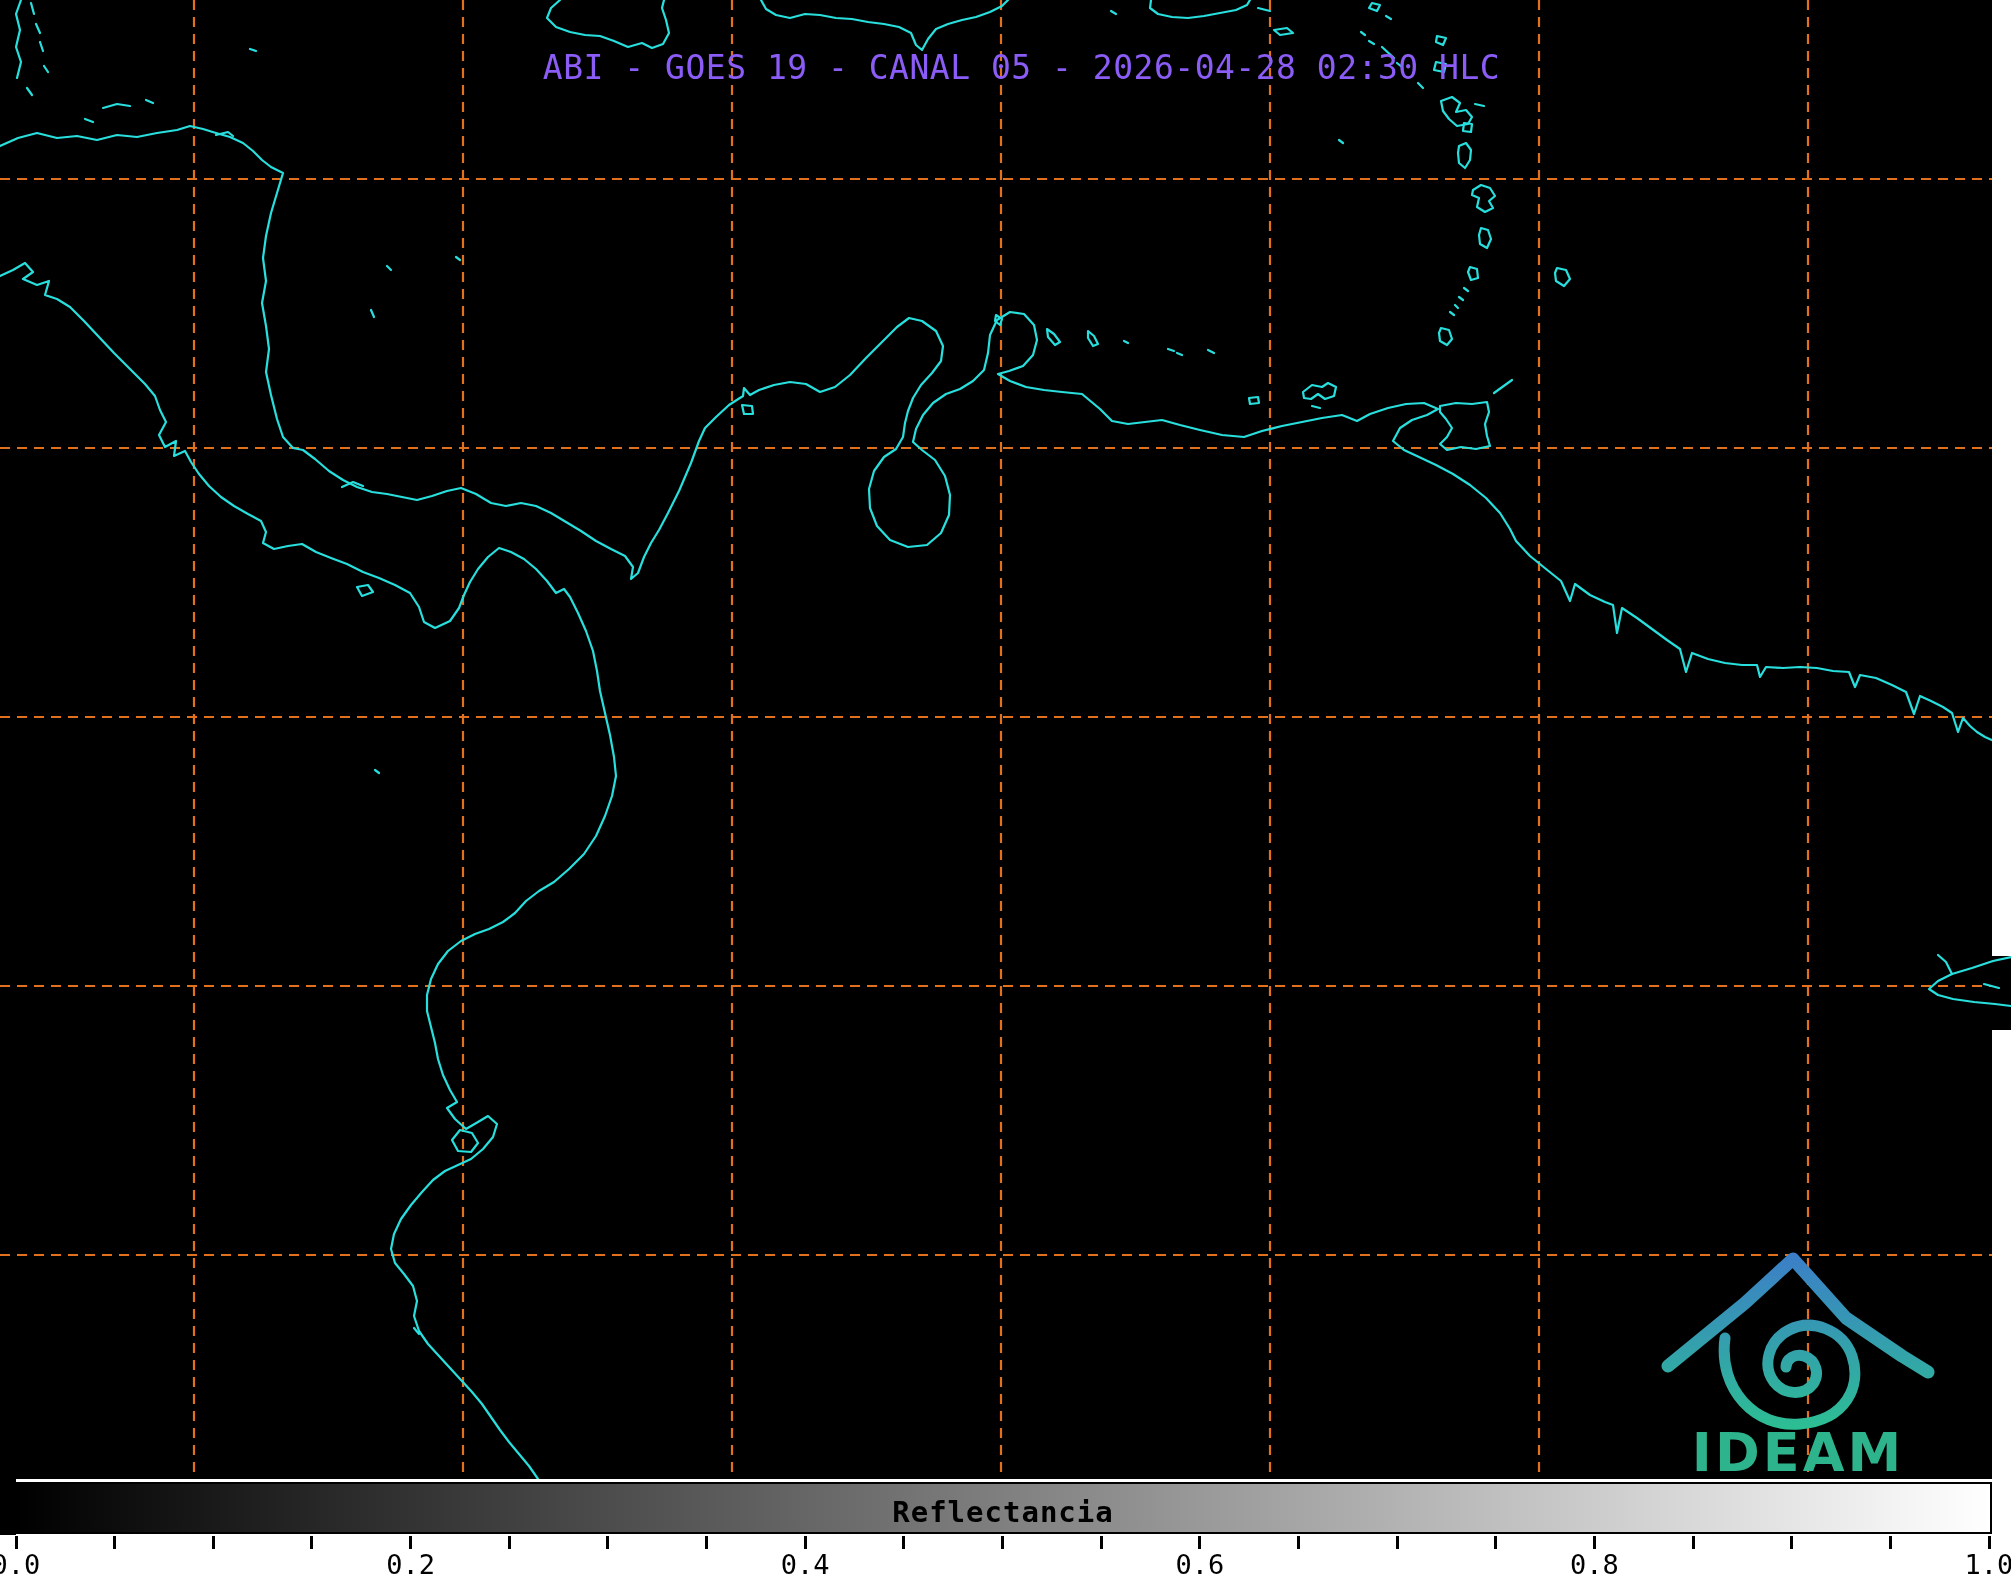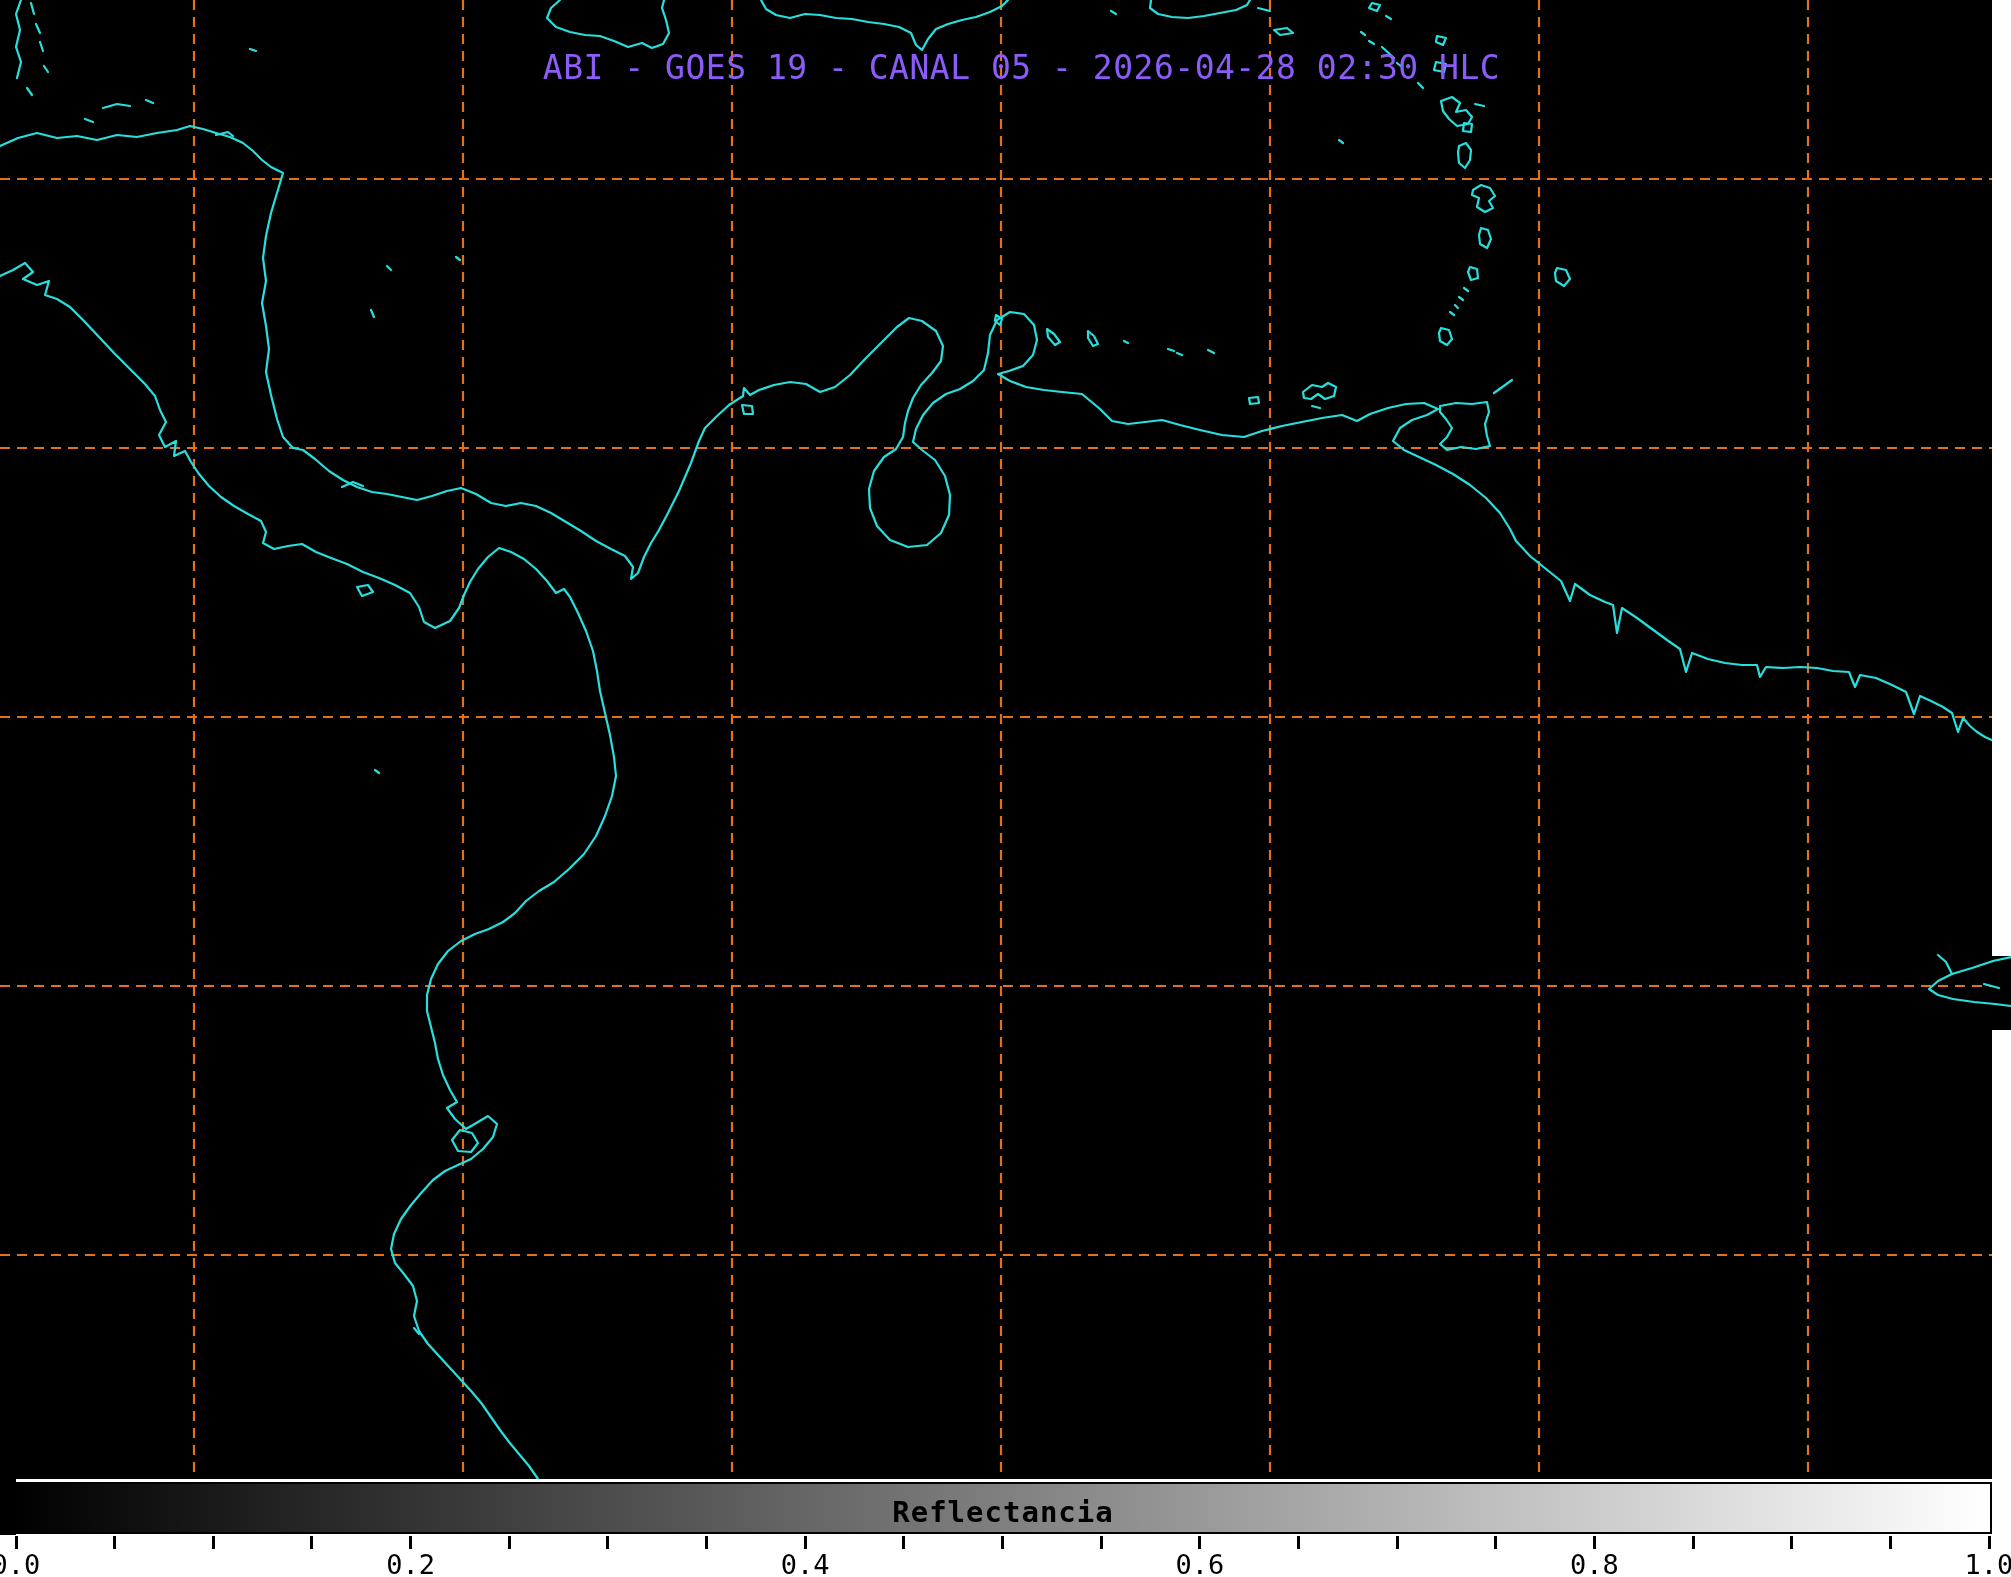--- a/index.html
+++ b/index.html
@@ -127,20 +127,35 @@
           <path d="M 1984 984 L 1999 988" fill="none" stroke="#28dfdd" stroke-width="2.2" stroke-linejoin="round" stroke-linecap="round"></path>
         </g>
       <g id="nodata-group">
           <rect x="1992" y="0" width="19" height="956" fill="#ffffff"></rect>
           <rect x="1992" y="1030" width="19" height="449" fill="#ffffff"></rect>
         </g>
     </svg>
 
     <div class="map-title">ABI - GOES 19 - CANAL 05 - 2026-04-28 02:30 HLC</div>
 
+    <div class="logo">
+      <svg width="320" height="250" viewBox="1638 1228 320 250">
+        <defs>
+          <linearGradient id="logoGrad" x1="0" y1="1240" x2="0" y2="1435" gradientUnits="userSpaceOnUse">
+            <stop id="grad-top" offset="0" stop-color="#3d79cc"></stop>
+            <stop id="grad-bot" offset="1" stop-color="#2cc191"></stop>
+          </linearGradient>
+        </defs>
+        <g fill="none" stroke="url(#logoGrad)" stroke-linecap="round" stroke-linejoin="round">
+          <path stroke-width="13" d="M 1668 1366 L 1745 1303 L 1793 1259 L 1846 1318 L 1902 1356 L 1928 1372"></path>
+          <path stroke-width="11" d="M 1725 1338 C 1718 1390 1756 1428 1800 1424 C 1846 1420 1862 1386 1852 1356 C 1843 1330 1812 1318 1789 1330 C 1768 1341 1762 1366 1774 1382 C 1784 1395 1804 1396 1813 1384 C 1820 1374 1816 1360 1804 1356 C 1795 1353 1786 1359 1786 1367"></path>
+        </g>
+      </svg>
+      <div class="logo-text" style="color: rgb(45, 180, 141);">IDEAM</div>
+    </div>
   </div>
 
   <div class="cb-region">
     <div class="cb-corner"></div>
     <div class="cb-bar"></div>
     <div class="cb-label">Reflectancia</div>
     <div id="cb-ticks">
         <div class="cb-tick" style="left: 14.5px; background: rgb(0, 0, 0);"></div>
         <div class="cb-tick" style="left: 113.15px; background: rgb(0, 0, 0);"></div>
         <div class="cb-tick" style="left: 211.8px; background: rgb(0, 0, 0);"></div>

